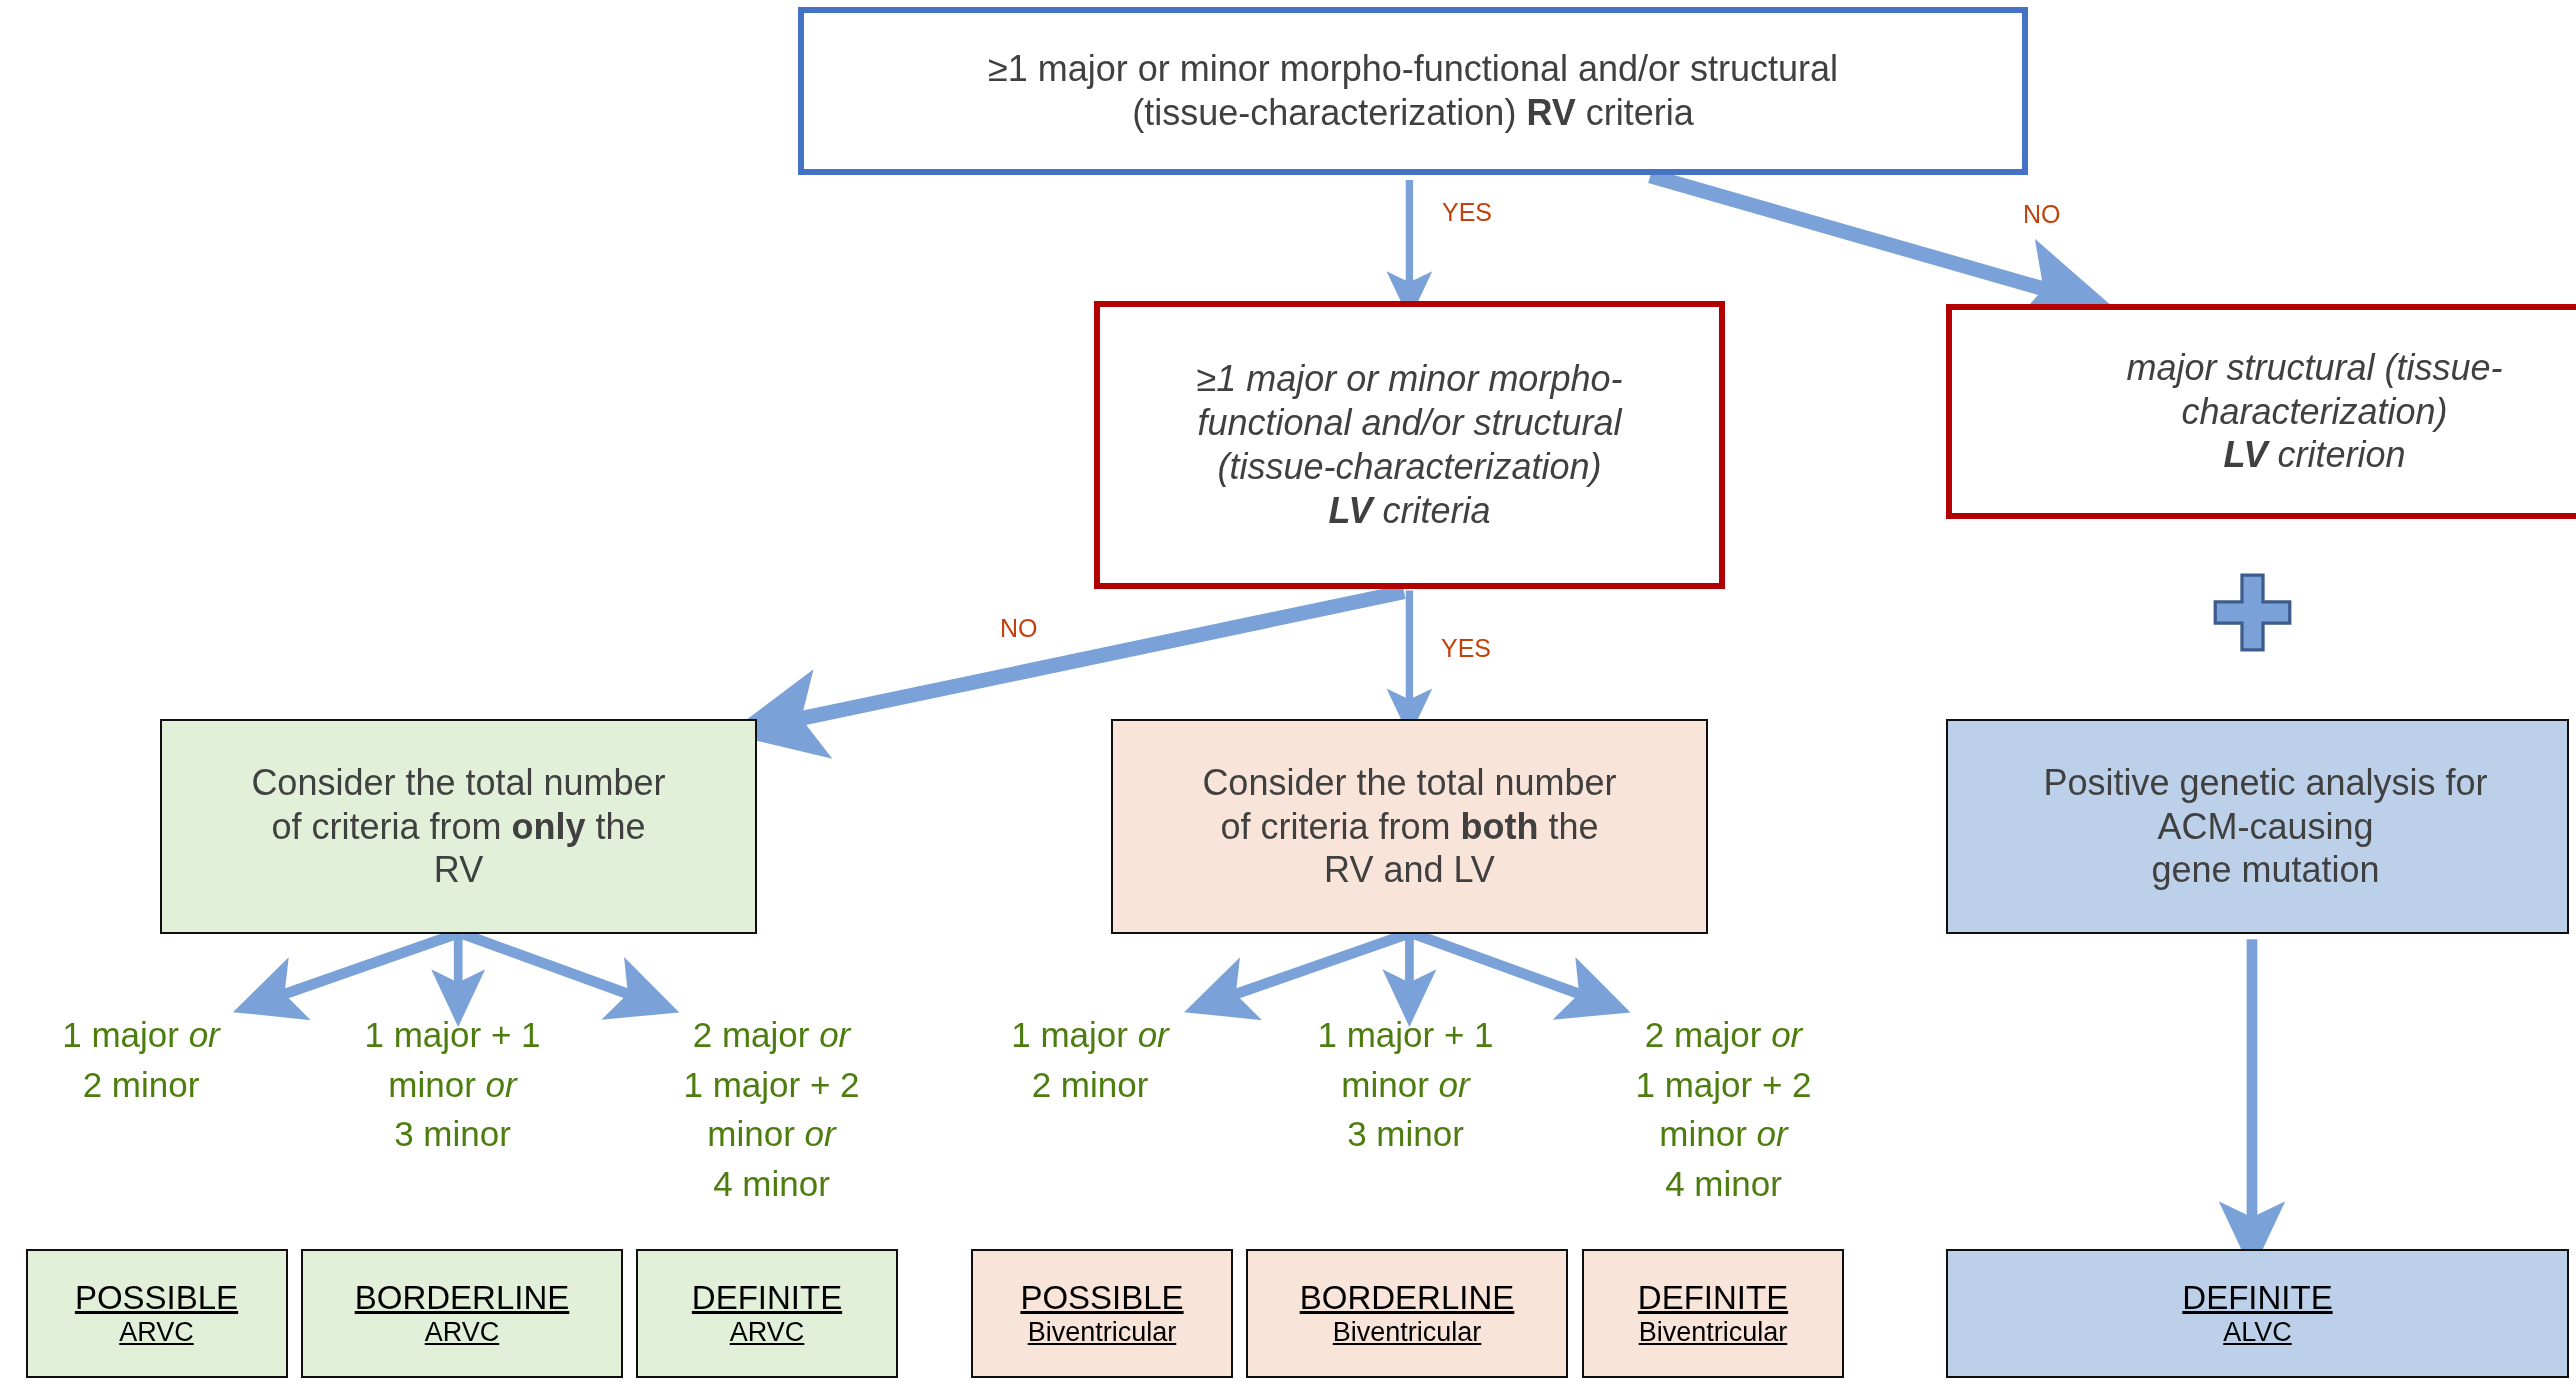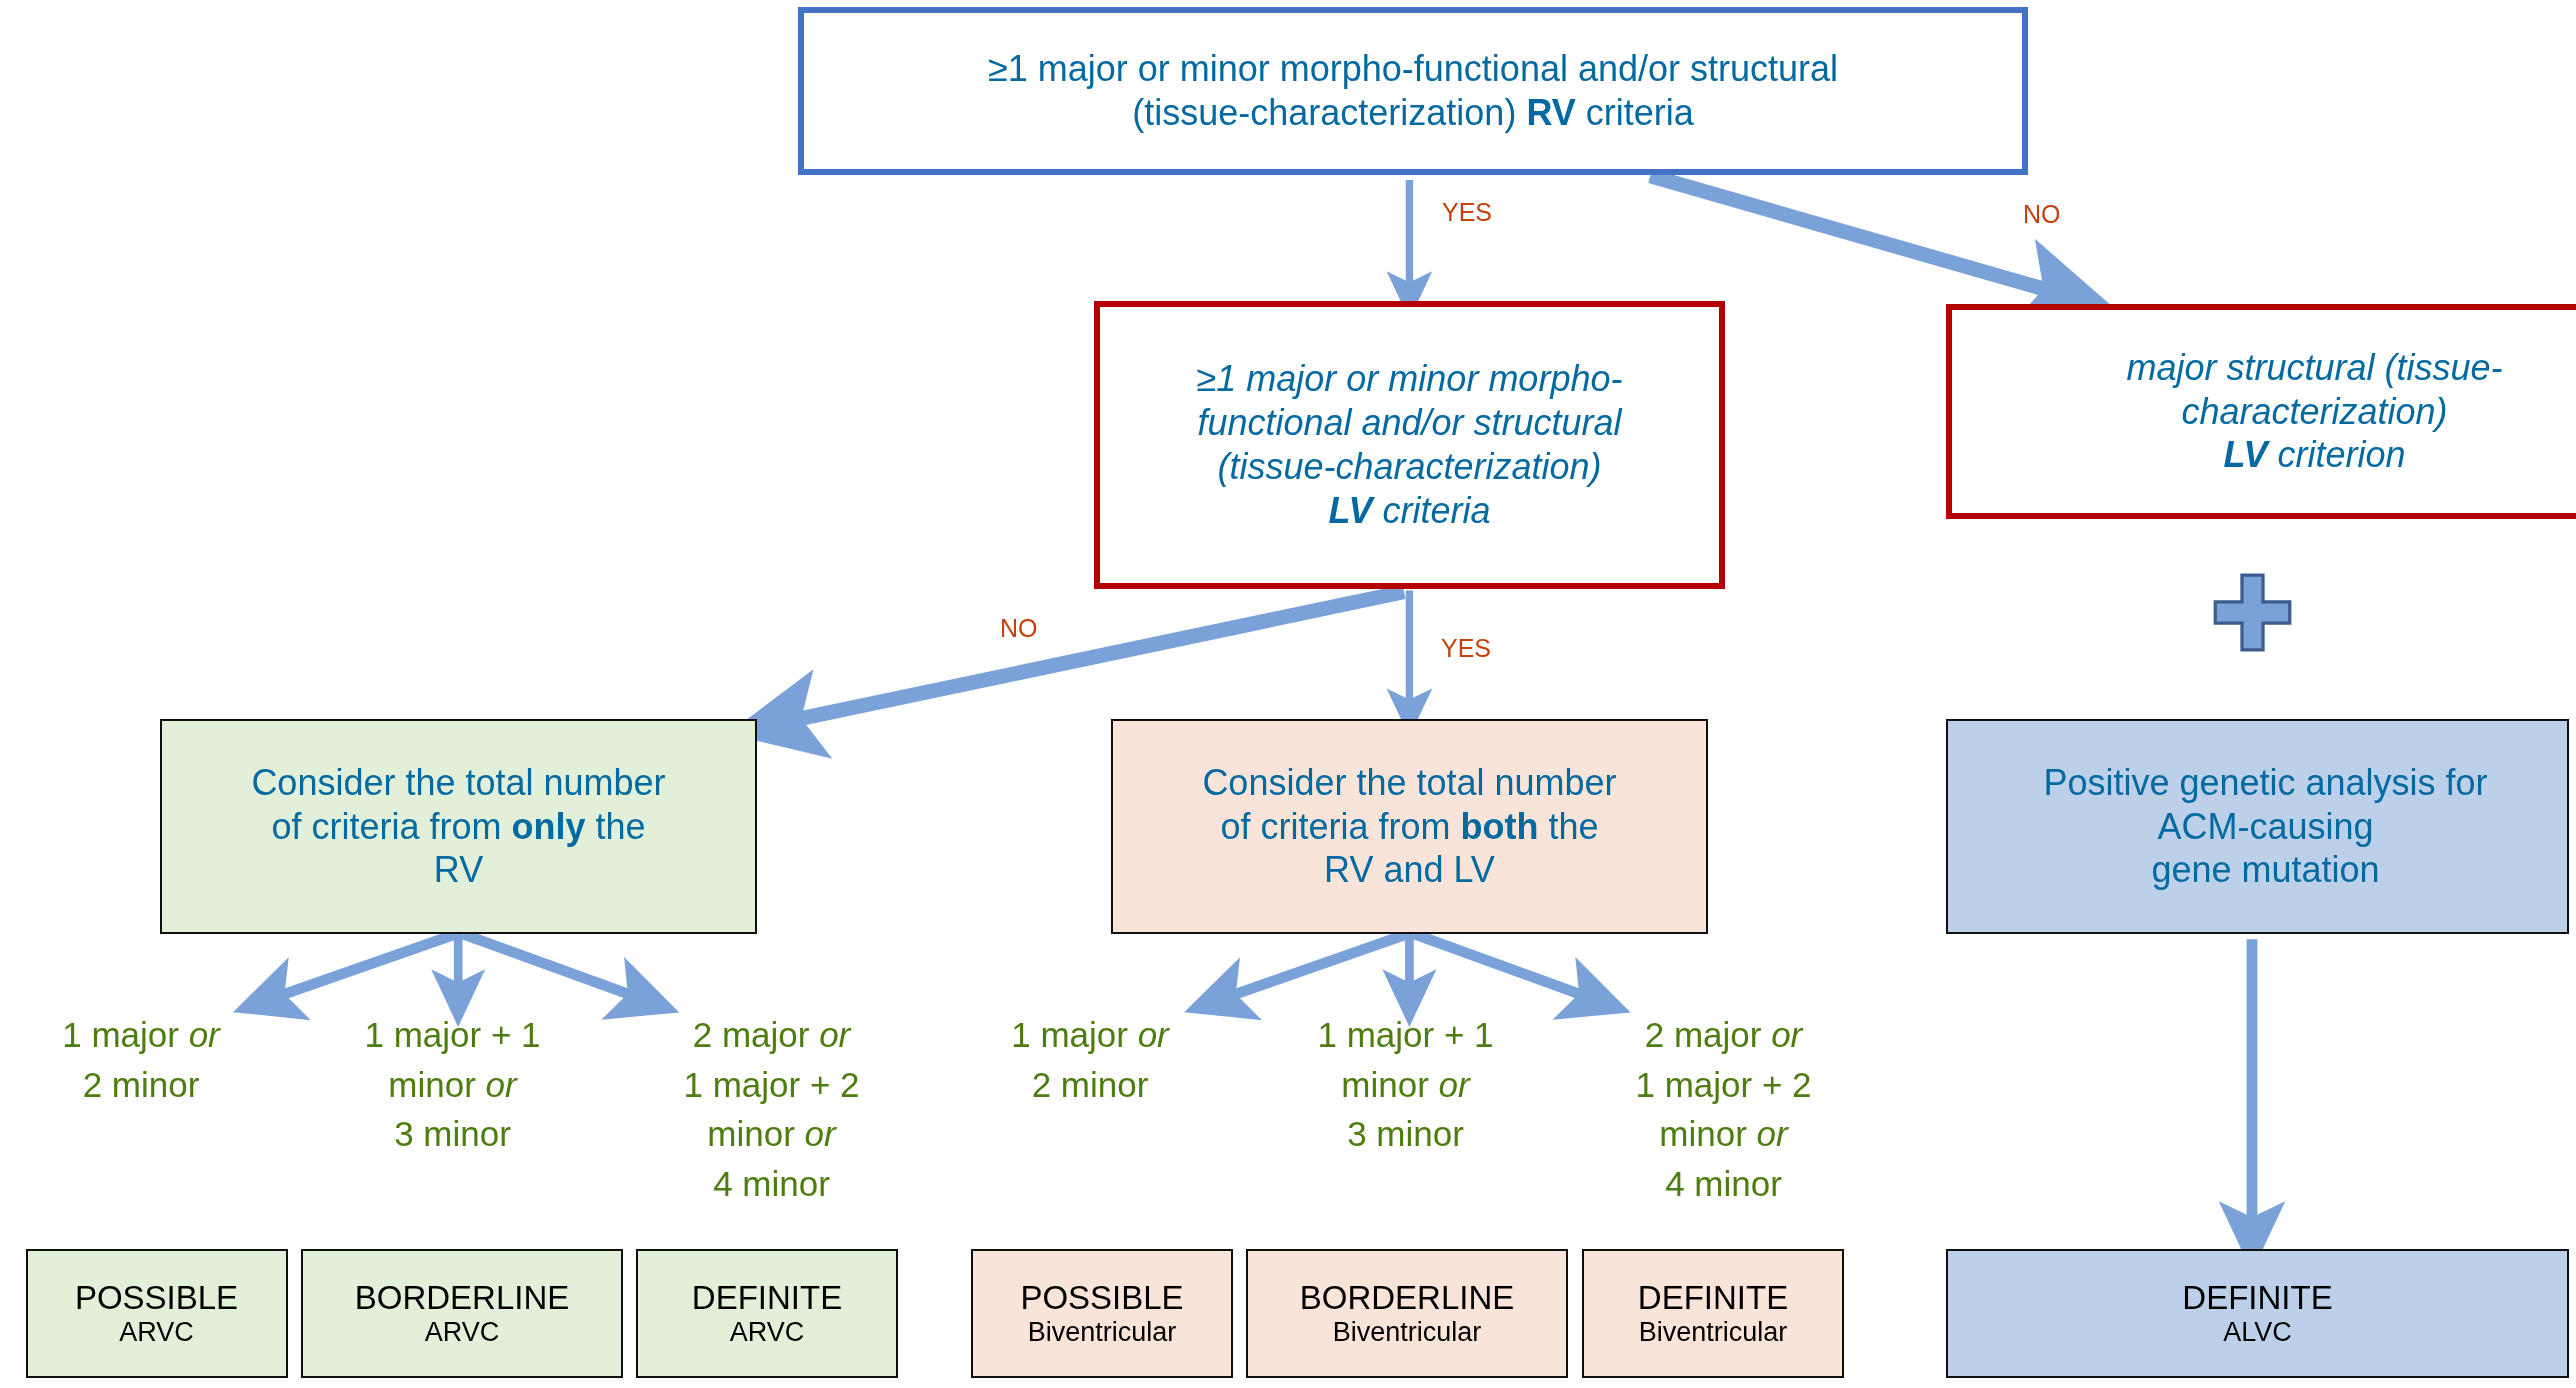--- a/index.html
+++ b/index.html
@@ -16,21 +16,21 @@
     overflow: hidden;
   }
   .box {
     position: absolute;
     box-sizing: border-box;
     display: flex;
     flex-direction: column;
     align-items: center;
     justify-content: center;
     text-align: center;
-    color: #0369a1;
+    color: #404040;
     line-height: 1.22;
   }
   
   .box-blue-outline {
     background: #ffffff;
     border: 6px solid #4472C4;
     font-size: 36px;
   }
   .box-red-outline {
     background: #ffffff;
@@ -59,20 +59,21 @@
   .outcome {
     position: absolute;
     box-sizing: border-box;
     display: flex;
     flex-direction: column;
     align-items: center;
     justify-content: center;
     text-align: center;
     color: #000000;
     border: 2.7px solid #0f0f0f;
+    text-decoration: underline;
   }
   .outcome .o-title { font-size: 33px; line-height: 1.16; }
   .outcome .o-sub   { font-size: 27px; line-height: 1.16; }
   .fill-green { background: #E2EFD9; }
   .fill-peach { background: #F8E4D9; }
   .fill-blue  { background: #BDD0E9; }
 
   
   .crit {
     position: absolute;

